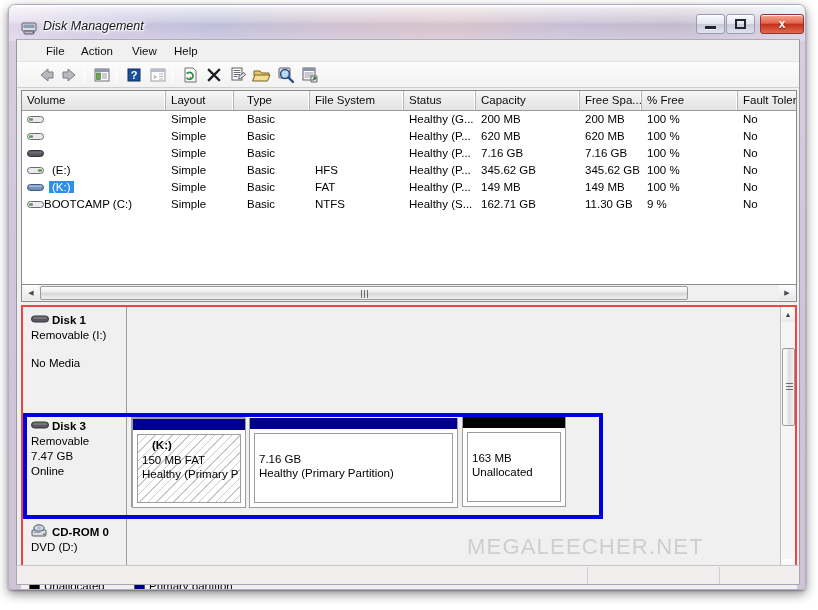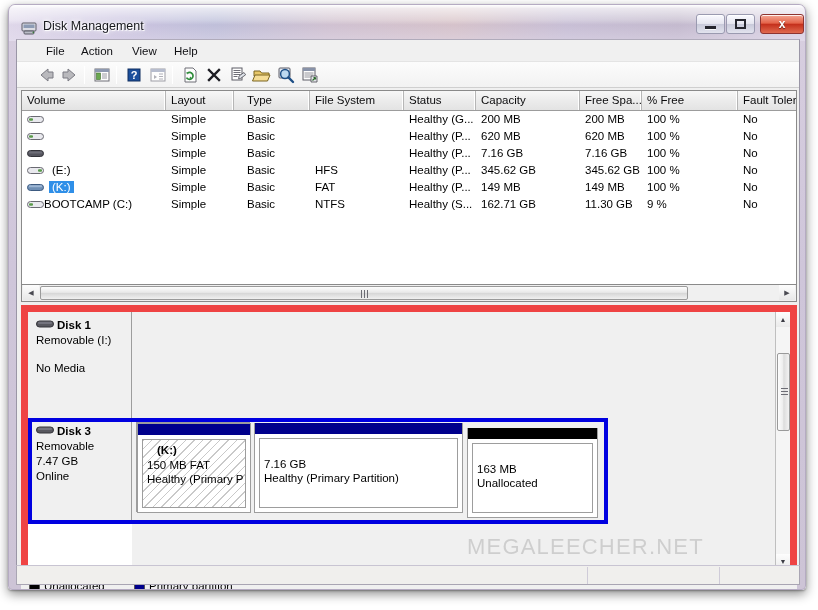--- a/index.html
+++ b/index.html
@@ -41,20 +41,21 @@
   
   #titlebar { position: absolute; left: 0; top: 0; width: 100%; height: 36px; }
   #title-icon {
     position: absolute; left: 12px; top: 16px; width: 16px; height: 14px;
   }
   #title-text {
     position: absolute; left: 34px; top: 14px;
     font-size: 12.5px; color: #16171c;
     text-shadow: 0 0 5px #fff, 0 0 8px #fff, 0 0 3px #fff, 1px 1px 0 rgba(255,255,255,.9);
     white-space: nowrap;
+    font-style: italic;
   }
 
   
   .wbtn {
     position: absolute; top: 9px; height: 20px;
     border: 1px solid #9a9ab0;
     border-radius: 3px;
     background: linear-gradient(180deg,#fafaff 0%, #e6e6f0 47%, #c9cada 52%, #e2e3ee 100%);
     box-shadow: inset 0 1px 0 rgba(255,255,255,.85);
     cursor: default;
@@ -172,21 +173,21 @@
     position:absolute; left:50%; top:3px; margin-left:-3px;
     width:7px; height:8px;
     background: repeating-linear-gradient(90deg,#6c6c74 0 1px, transparent 1px 3px);
   }
 
   
   #diskpane {
     position: absolute; left: 4px; top: 265px;
     width: 776px; height: 271px;
     background: #ffffff;
-    border: 7px solid #ef4444;
+    border: 2px solid #ef4444;
     overflow: hidden;
     text-decoration: underline;
   }
   #diskscroll {
     position: absolute; left:0; top:0; width: 760px; height: 100%;
   }
   .diskrow { position: absolute; left: 0; width: 760px; }
   .disk-left {
     position: absolute; left: 0; top: 0;
     width: 104px; height: 100%;
@@ -575,33 +576,46 @@
 
             <div class="part" style="left:122px;width:209px;height:90px;top:5px;border-top:none;">
               <div class="part-bar primary"></div>
               <div class="part-body">
                 <div class="pline" style="height:14.5px"></div>
                 <div class="pline">7.16 GB</div>
                 <div class="pline">Healthy (Primary Partition)</div>
               </div>
             </div>
 
-            <div class="part" style="left:335px;width:131px;height:90px;top:10px;border-top:none;">
+            <div class="part" style="left:335px;width:104px;height:90px;top:4px;border-top:none;">
               <div class="part-bar unalloc"></div>
               <div class="part-body">
                 <div class="pline" style="height:14.5px"></div>
                 <div class="pline">163 MB</div>
                 <div class="pline">Unallocated</div>
               </div>
             </div>
           </div>
           <div id="disk2-sel" style="left:0;top:0;width:580px;height:106px"></div>
         </div>
 
         <div class="diskrow" style="top:212px;height:60px">
+          <div class="disk-left">
+            <svg class="disk-ico" style="top:5px;width:16px;height:14px" viewBox="0 0 16 14">
+              <rect x="1" y="6" width="14" height="6" rx="1" fill="#dcdce2" stroke="#5a5a64"></rect>
+              <ellipse cx="8" cy="4" rx="5.2" ry="3.2" fill="#cdd6e2" stroke="#4a5a6e"></ellipse>
+              <ellipse cx="8" cy="4" rx="1.3" ry="0.9" fill="#ffffff" stroke="#5a6a80" stroke-width=".5"></ellipse>
+              <rect x="2.4" y="7.6" width="7" height="1.4" fill="#9aa4b4"></rect>
+              <circle cx="13" cy="10.2" r="0.9" fill="#3a7a3a"></circle>
+            </svg>
+            <div class="disk-title">CD-ROM 0</div>
+            <div class="disk-sub">DVD (D:)</div>
+            <div class="disk-gap"></div>
+            <div class="disk-sub">No Media</div>
+          </div>
           <div class="disk-right"></div>
         </div>
 
       </div>
 
       <div id="vscroll">
         <div class="vsb-arrow" style="top:0">▲</div>
         <div class="vsb-arrow" style="bottom:0">▼</div>
         <div id="vsb-thumb">
           <div id="vsb-grip"></div>

